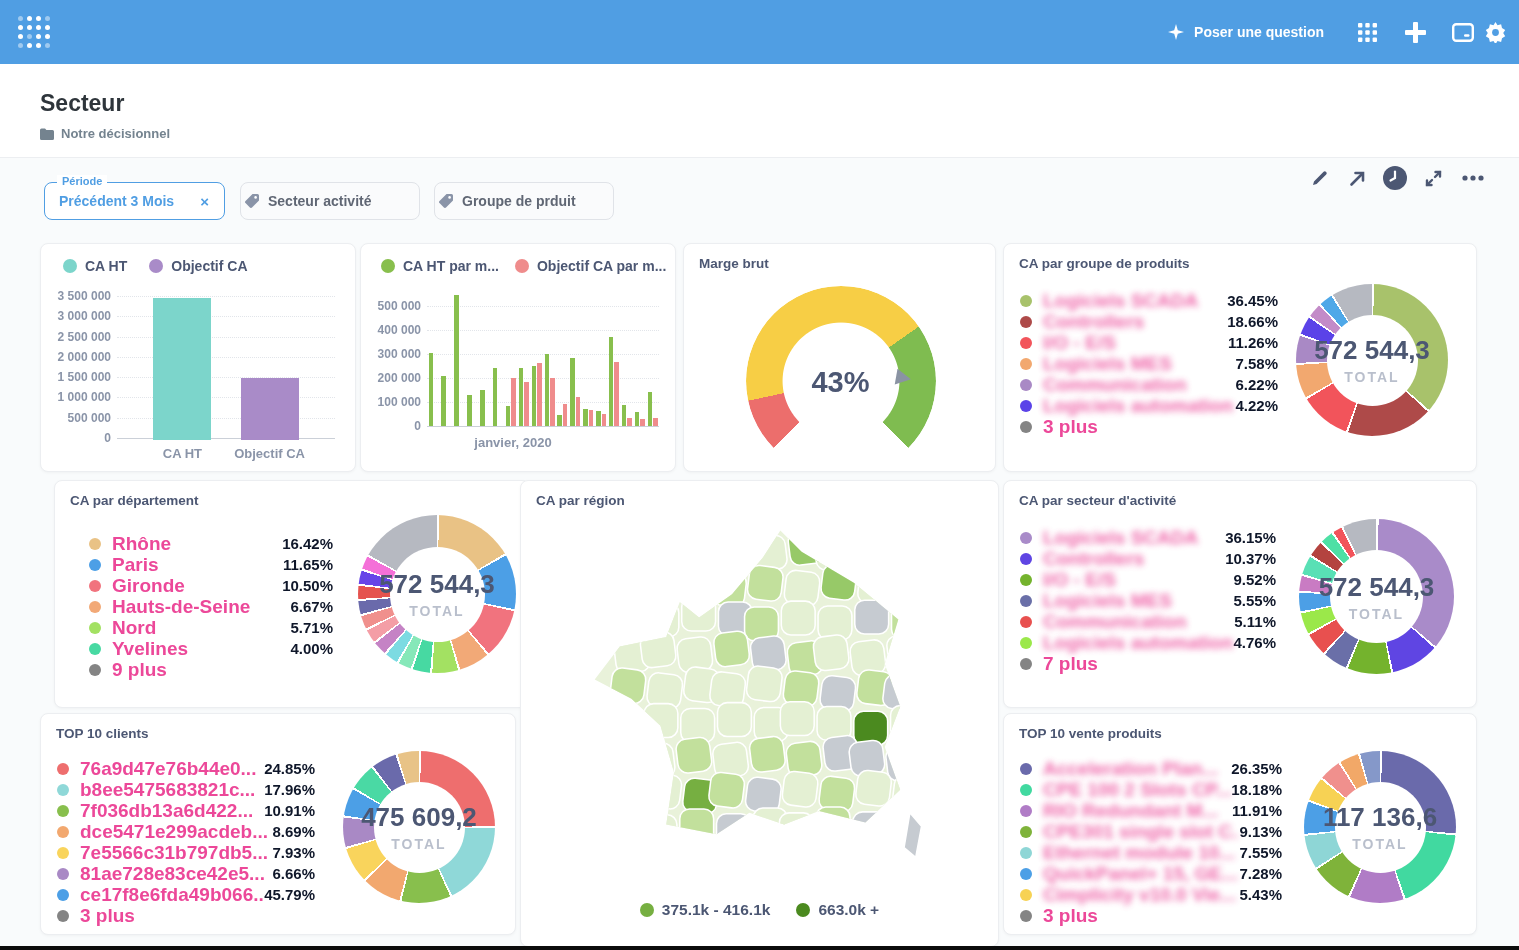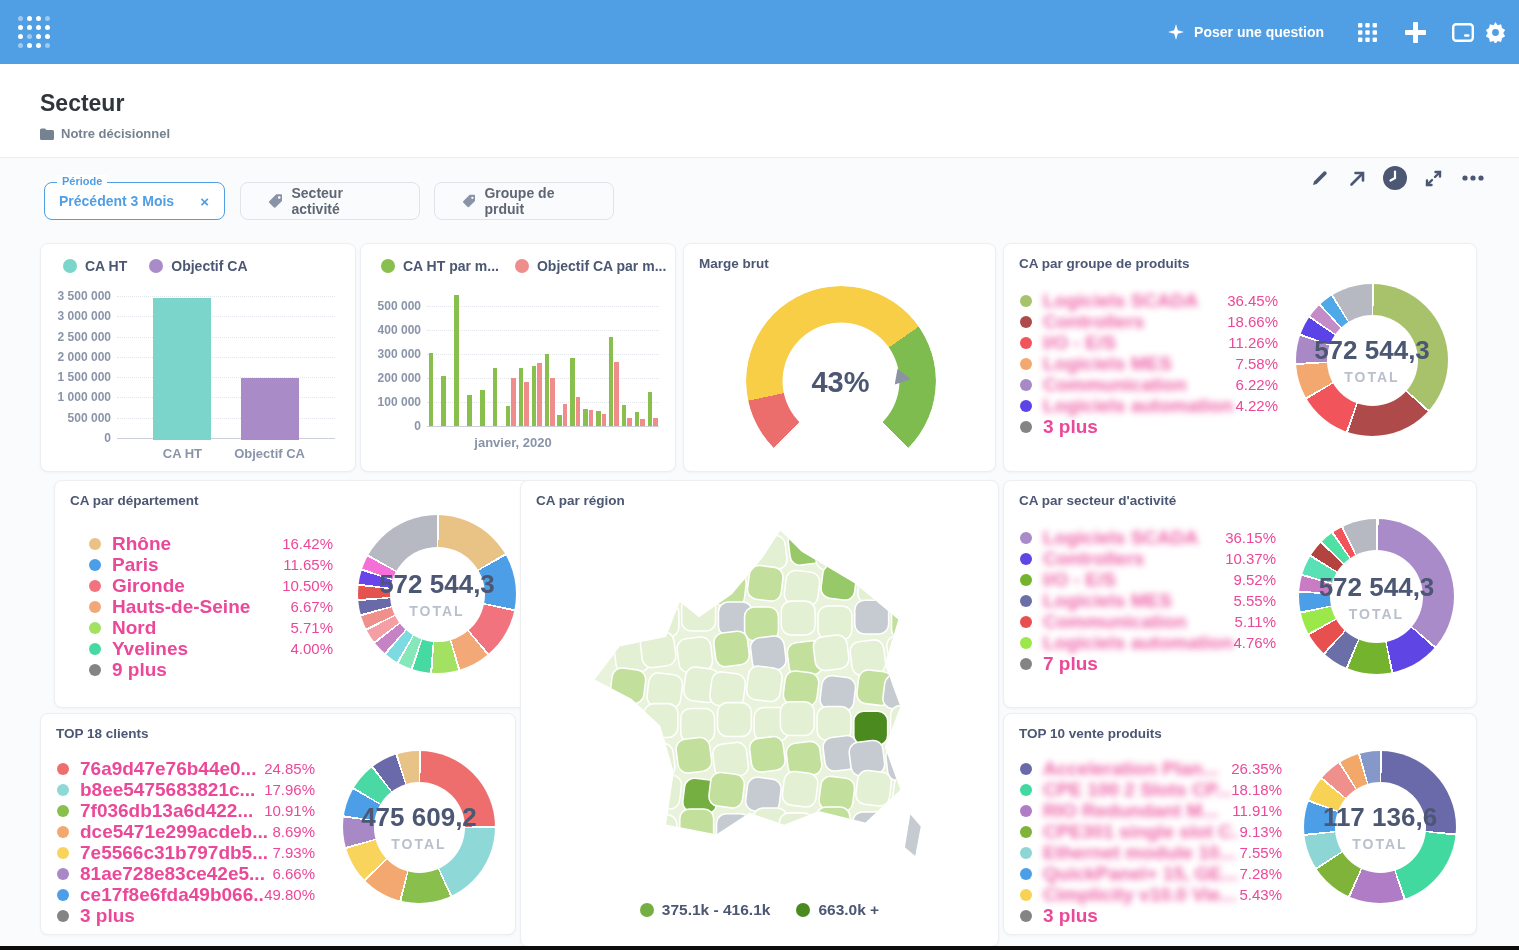--- a/index.html
+++ b/index.html
@@ -18,34 +18,34 @@
 
   
   .titlebar { position:absolute; left:0; top:64px; width:1519px; height:94px; background:#fff; border-bottom:1px solid #ECEEF1; }
   .page-title { position:absolute; left:40px; top:26px; font-size:23px; font-weight:bold; color:#2E353B; }
   .crumb { position:absolute; left:40px; top:62px; display:flex; align-items:center; gap:7px; color:#74838F; font-size:13px; font-weight:bold; }
   .ticon { position:absolute; top:100px; width:28px; height:28px; display:flex; align-items:center; justify-content:center; cursor:pointer; }
 
   
   .chip { position:absolute; top:182px; height:38px; border-radius:8px; display:flex; align-items:center; font-size:14px; font-weight:bold; cursor:pointer; }
   .chip.active { border:1.5px solid #509EE3; color:#509EE3; background:#fff; padding:0 14px; }
-  .chip.idle { border:1px solid #E0E3E8; color:#606774; background:#FAFBFC; padding:0 28px; gap:9px; }
+  .chip.idle { border:1px solid #E0E3E8; color:#606774; background:#FAFBFC; padding:0 4px; gap:9px; }
   .chip .flabel { position:absolute; top:-8px; left:12px; background:#fff; padding:0 5px; font-size:11px; color:#509EE3; font-weight:bold; }
   .chip .close { margin-left:26px; font-size:15px; color:#509EE3; }
 
   
   .card { position:absolute; background:#fff; border:1px solid #ECEEF1; border-radius:8px; box-shadow:0 1px 3px rgba(0,0,0,.04); overflow:hidden; }
   .card-title { position:absolute; left:15px; top:12px; font-size:13.5px; font-weight:bold; color:#4C5773; }
 
   
   .lg { position:absolute; left:16px; }
   .lg-row { display:flex; align-items:center; height:21px; }
   .lg-dot { width:12px; height:12px; border-radius:50%; flex:none; margin-right:11px; }
   .lg-label { font-size:19px; font-weight:bold; color:#ec4899; white-space:nowrap; overflow:hidden; }
-  .lg-pct { font-size:15px; font-weight:normal; color:#ec4899; margin-left:auto; }
+  .lg-pct { font-size:15px; font-weight:bold; color:#0f172a; margin-left:auto; }
   .blurred { filter:blur(3.2px); opacity:.85; }
 
   
   .donut { position:absolute; border-radius:50%; }
   .donut-hole { position:absolute; background:#fff; border-radius:50%; }
   .donut-text { position:absolute; display:flex; flex-direction:column; align-items:center; justify-content:center; overflow:hidden; }
   .donut-total { font-size:26px; font-weight:bold; color:#4C5773; white-space:nowrap; }
   .donut-sub { font-size:14px; font-weight:bold; color:#B9BFCC; letter-spacing:2px; margin-top:3px; }
 
   
@@ -542,21 +542,21 @@
       <div class="donut" style="width:155px;height:155px;background:conic-gradient(#fff 0deg 1.6deg,#A98BC9 1.6deg 130.14000000000001deg,#fff 130.14000000000001deg 131.74deg,#5F45E3 131.74deg 167.472deg,#fff 167.472deg 169.072deg,#74B32D 169.072deg 201.74400000000003deg,#fff 201.74400000000003deg 203.34400000000002deg,#6A6FA8 203.34400000000002deg 221.72400000000005deg,#fff 221.72400000000005deg 223.32400000000004deg,#E8504F 223.32400000000004deg 240.12000000000006deg,#fff 240.12000000000006deg 241.72000000000006deg,#9BE84A 241.72000000000006deg 257.2560000000001deg,#fff 257.2560000000001deg 258.8560000000001deg,#4C9FE6 258.8560000000001deg 272.7360000000001deg,#fff 272.7360000000001deg 274.3360000000001deg,#C97BC3 274.3360000000001deg 285.3360000000001deg,#fff 285.3360000000001deg 286.93600000000015deg,#59E0B5 286.93600000000015deg 300.81600000000014deg,#fff 300.81600000000014deg 302.41600000000017deg,#B4433F 302.41600000000017deg 313.7760000000001deg,#fff 313.7760000000001deg 315.37600000000015deg,#4EE0A5 315.37600000000015deg 324.57600000000014deg,#fff 324.57600000000014deg 326.17600000000016deg,#F2545B 326.17600000000016deg 332.8560000000001deg,#fff 332.8560000000001deg 334.45600000000013deg,#B6B9C1 334.45600000000013deg 360.0000000000001deg)"></div>
       <div class="donut-hole" style="width:93px;height:93px;left:31px;top:31px"></div>
       <div class="donut-text" style="left:0;top:0;width:155px;height:155px">
         <span class="donut-total">572 544,3</span>
         <span class="donut-sub">TOTAL</span>
       </div>
     </div>
 </div>
 
 <div class="card" style="left:40px; top:713px; width:476px; height:222px">
-  <div class="card-title">TOP 18 clients</div>
+  <div class="card-title">TOP 10 clients</div>
   <div class="lg" style="top:44px; width:258px">
       <div class="lg-row">
         <span class="lg-dot" style="background:#EE6E6E"></span>
         <span class="lg-label ">76a9d47e76b44e0...</span>
         <span class="lg-pct">24.85%</span>
       </div>
       <div class="lg-row">
         <span class="lg-dot" style="background:#8FD8D8"></span>
         <span class="lg-label ">b8ee5475683821c...</span>
         <span class="lg-pct">17.96%</span>
@@ -577,21 +577,21 @@
         <span class="lg-pct">7.93%</span>
       </div>
       <div class="lg-row">
         <span class="lg-dot" style="background:#A989C5"></span>
         <span class="lg-label ">81ae728e83ce42e5...</span>
         <span class="lg-pct">6.66%</span>
       </div>
       <div class="lg-row">
         <span class="lg-dot" style="background:#4C9FE6"></span>
         <span class="lg-label ">ce17f8e6fda49b066...</span>
-        <span class="lg-pct">49.80%</span>
+        <span class="lg-pct">45.79%</span>
       </div>
       <div class="lg-row">
         <span class="lg-dot" style="background:#848484"></span>
         <span class="lg-label">3 plus</span>
       </div>
     </div>
   <div style="position: absolute; left: 302px; top: 37px; height: 152px; width: 152px;">
       <div class="donut" style="width:152px;height:152px;background:conic-gradient(#fff 0deg 1.6deg,#EE6E6E 1.6deg 89.46000000000001deg,#fff 89.46000000000001deg 91.06deg,#8FD8D8 91.06deg 154.116deg,#fff 154.116deg 155.716deg,#88BF4D 155.716deg 193.39200000000002deg,#fff 193.39200000000002deg 194.99200000000002deg,#F2A86F 194.99200000000002deg 224.67600000000002deg,#fff 224.67600000000002deg 226.276deg,#F9D45C 226.276deg 253.22400000000002deg,#fff 253.22400000000002deg 254.824deg,#A989C5 254.824deg 277.20000000000005deg,#fff 277.20000000000005deg 278.80000000000007deg,#4C9FE6 278.80000000000007deg 299.70000000000005deg,#fff 299.70000000000005deg 301.30000000000007deg,#4AD9A4 301.30000000000007deg 321.30000000000007deg,#fff 321.30000000000007deg 322.9000000000001deg,#6A6AAB 322.9000000000001deg 342.00000000000006deg,#fff 342.00000000000006deg 343.6000000000001deg,#E8C387 343.6000000000001deg 360.00000000000006deg)"></div>
       <div class="donut-hole" style="width:91px;height:91px;left:30.5px;top:30.5px"></div>
       <div class="donut-text" style="left:0;top:0;width:152px;height:152px">

